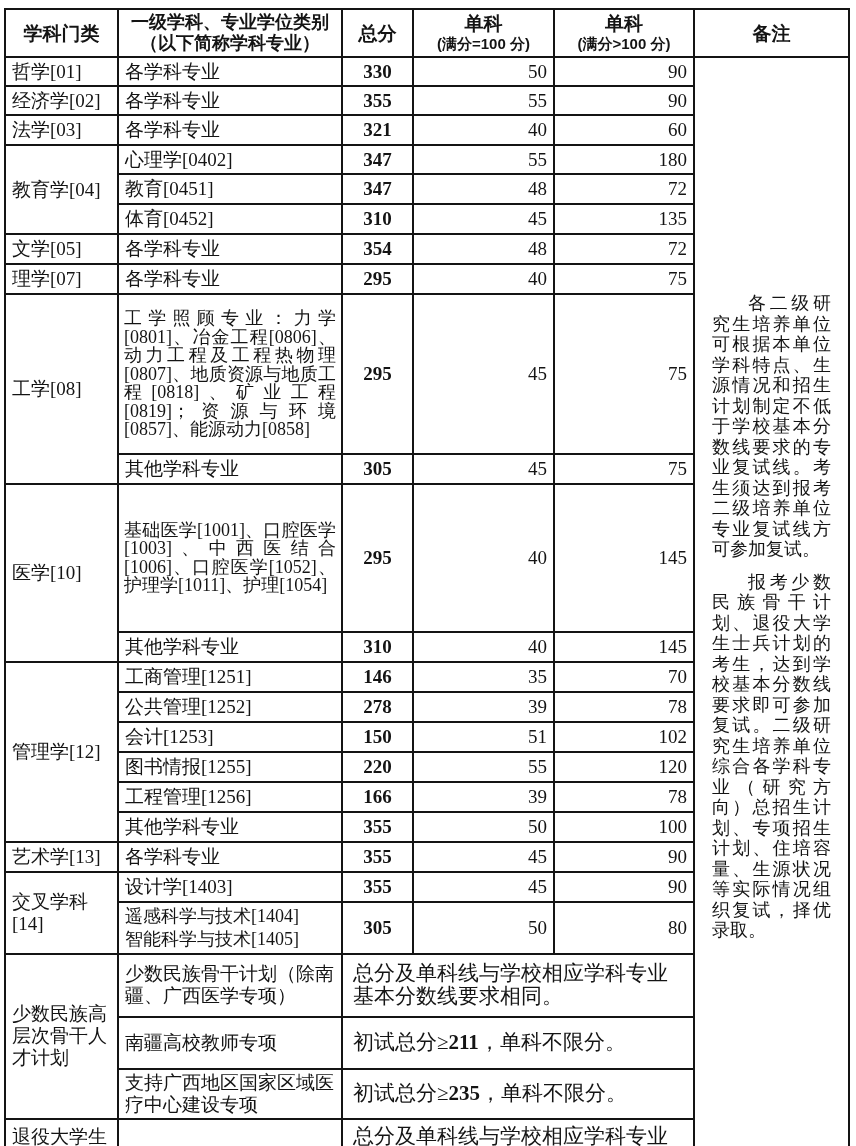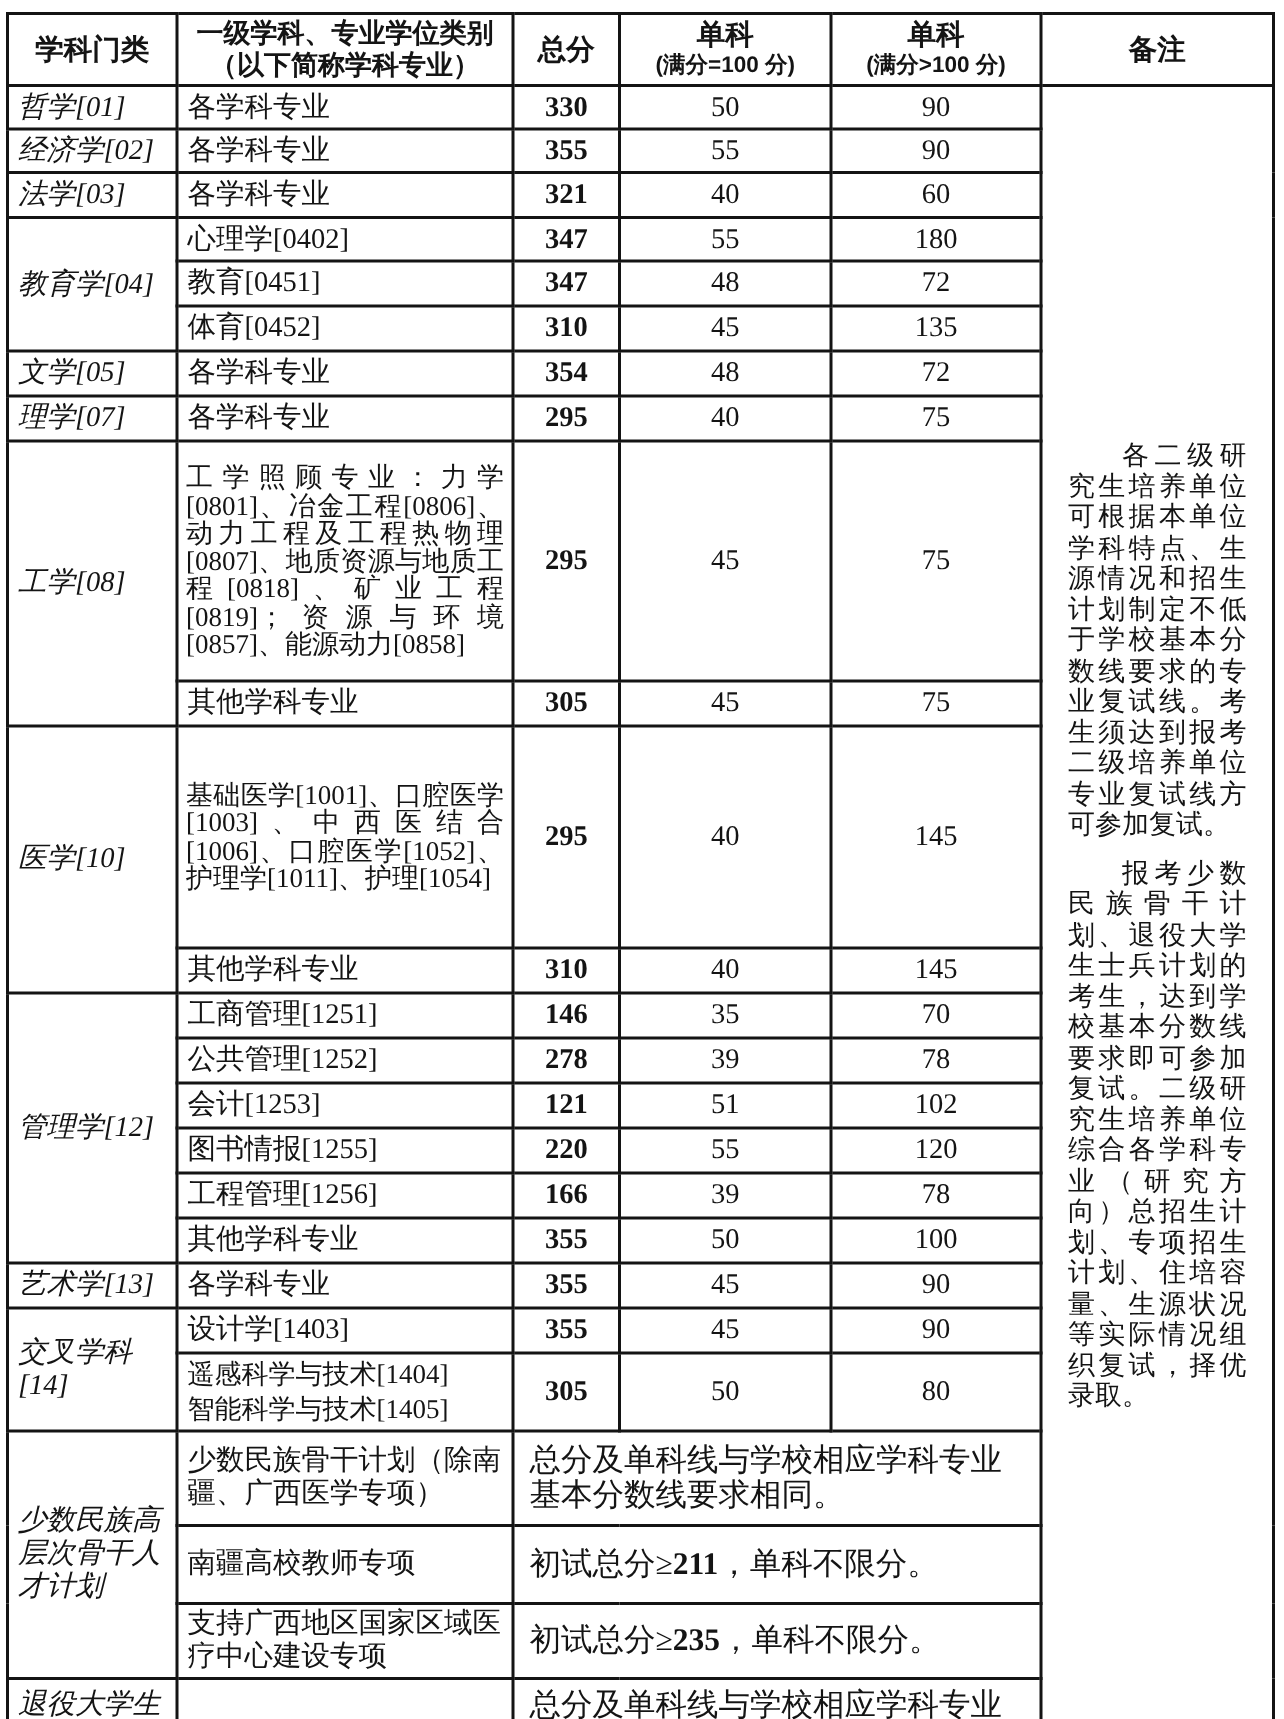--- a/index.html
+++ b/index.html
@@ -20,30 +20,29 @@
     font-family:"Liberation Sans","DejaVu Sans",sans-serif;
     font-weight:700; text-align:center; vertical-align:middle;
     font-size:19px; line-height:21px; padding:2px 2px;
   }
   th .h-sub { font-size:15px; font-weight:700; line-height:18px; }
   th .h-main { font-size:19px; line-height:22px; }
   th.h-wrap { font-size:18px; line-height:21px; white-space:pre-line;text-align:center; }
   td.cat {
     text-align:left; vertical-align:middle; font-size:19px; line-height:22px;
     white-space:pre-line;
-    font-style:italic;
   }
   td.major { text-align:left; vertical-align:middle; font-size:19px; line-height:22px; }
   td.major.pre { white-space:pre-line; font-size:18px; line-height:23px; }
   td.dense {
     text-align:justify; vertical-align:middle; font-size:18px; line-height:18.5px;
     padding:14px 5px;
   }
   td.total { text-align:center; vertical-align:middle; font-weight:700; font-size:19px; }
-  td.num { text-align:center; vertical-align:middle; font-size:19px; }
+  td.num { text-align:right; vertical-align:middle; font-size:19px; }
   td.desc { text-align:left; vertical-align:middle; font-size:21px; line-height:23px; padding:2px 10px; }
   td.desc .score-bold { font-weight:700; }
   td.remark {
     vertical-align:middle; text-align:justify;
     font-size:18px; line-height:20.5px; padding:2px 5px;
   }
   td.remark p { margin:12px; text-indent:2em; }
 </style>
 </head>
 <body>
@@ -176,21 +175,21 @@
     <td class="num">70</td>
   </tr>
   <tr>
     <td class="major">公共管理[1252]</td>
     <td class="total">278</td>
     <td class="num">39</td>
     <td class="num">78</td>
   </tr>
   <tr>
     <td class="major">会计[1253]</td>
-    <td class="total">121</td>
+    <td class="total">150</td>
     <td class="num">51</td>
     <td class="num">102</td>
   </tr>
   <tr>
     <td class="major">图书情报[1255]</td>
     <td class="total">220</td>
     <td class="num">55</td>
     <td class="num">120</td>
   </tr>
   <tr>

